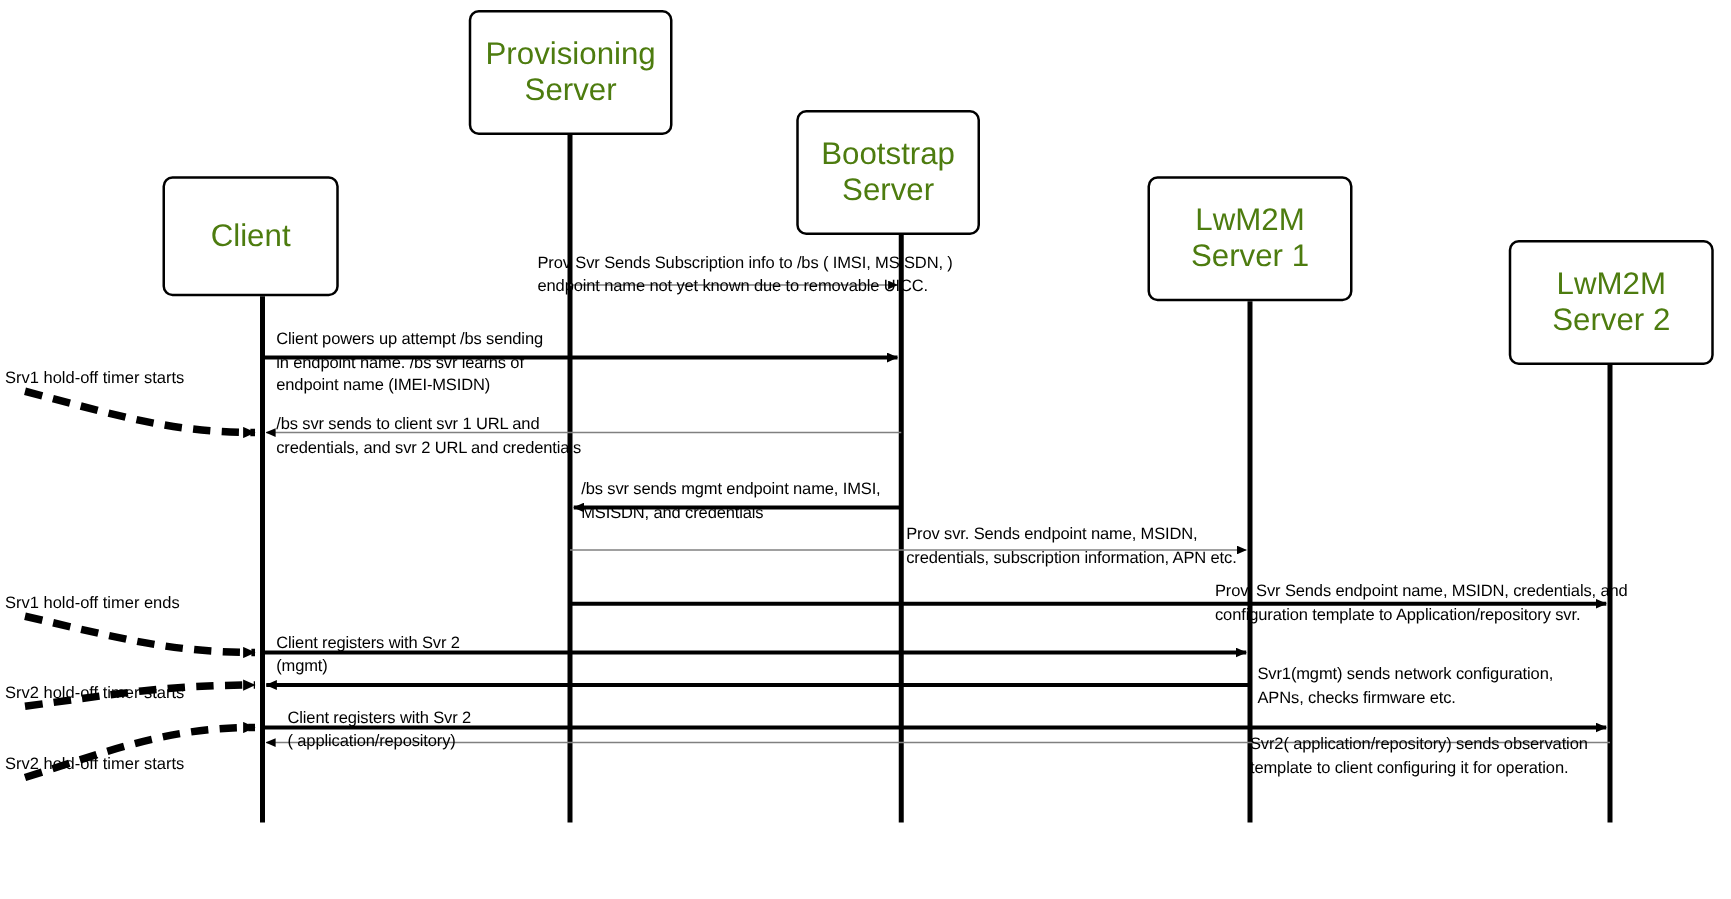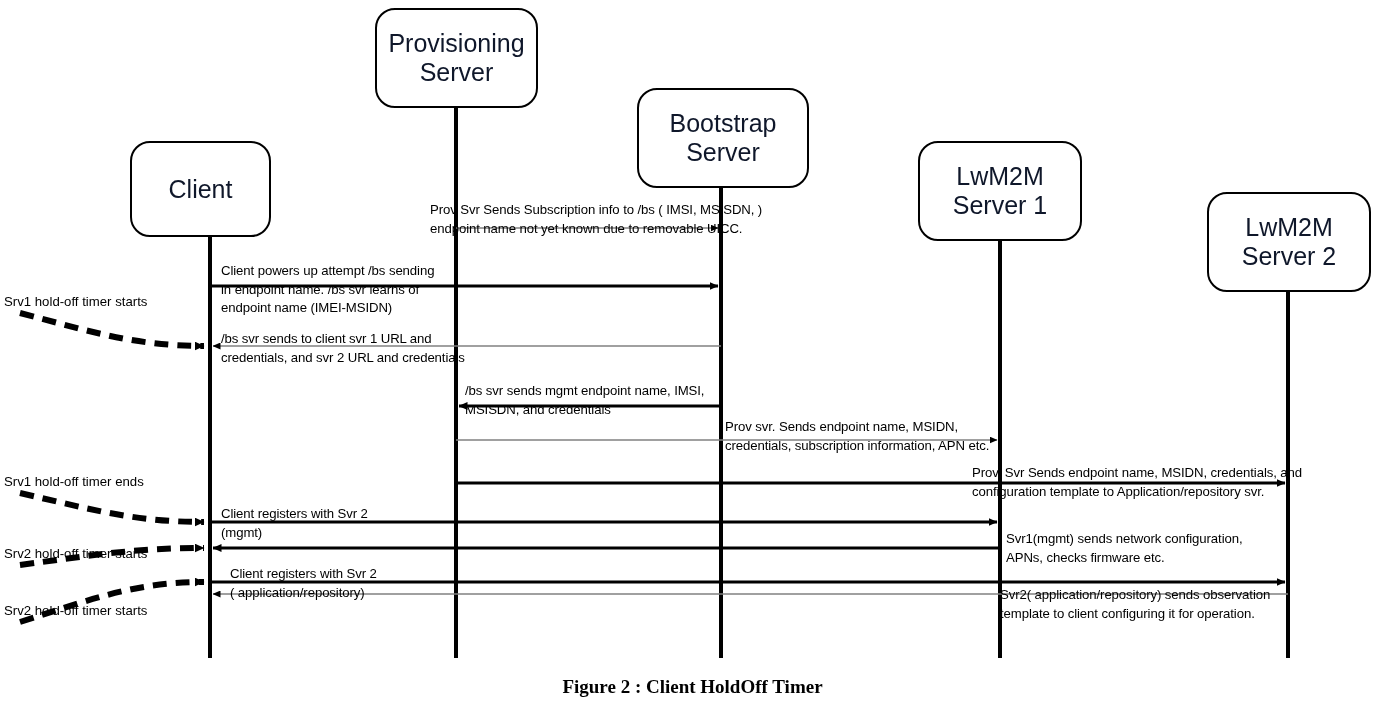--- a/index.html
+++ b/index.html
@@ -20,29 +20,29 @@
   }
   #diagram-svg {
     position: absolute;
     left: 0;
     top: 0;
   }
   .lifeline-box {
     position: absolute;
     box-sizing: border-box;
     border: 2px solid #000000;
-    border-radius: 20px;
+    border-radius: 8px;
     background: #ffffff;
     display: flex;
     align-items: center;
     justify-content: center;
     text-align: center;
     line-height: 1.15;
     font-size: 25px;
-    color: #0f172a;
+    color: #4d7c0f;
     white-space: pre-line;
   }
   .msg-label {
     position: absolute;
     font-size: 13.2px;
     line-height: 1.42;
     color: #000000;
     white-space: pre-line;
     letter-spacing: -0.1px;
   }
@@ -106,21 +106,21 @@
         <path d="M20,493 C90,508.95 134,522 204,522" fill="none" stroke="#000000" stroke-width="6" stroke-dasharray="14,9" stroke-linecap="butt" marker-end="url(#arrow-dashed)"></path>
         <path d="M20,565 C90,555.65 134,548 204,548" fill="none" stroke="#000000" stroke-width="6" stroke-dasharray="14,9" stroke-linecap="butt" marker-end="url(#arrow-dashed)"></path>
         <path d="M20,622 C90,600 134,582 204,582" fill="none" stroke="#000000" stroke-width="6" stroke-dasharray="14,9" stroke-linecap="butt" marker-end="url(#arrow-dashed)"></path>
       </g>
   </svg>
 
   <div id="participant-boxes">
       <div class="lifeline-box" style="left: 130px; top: 141px; width: 141px; height: 96px;">Client</div>
       <div class="lifeline-box" style="left: 375px; top: 8px; width: 163px; height: 100px;">Provisioning
 Server</div>
-      <div class="lifeline-box" style="left: 637px; top: 88px; width: 172px; height: 100px;">Bootstrap
+      <div class="lifeline-box" style="left: 637px; top: 88px; width: 147px; height: 100px;">Bootstrap
 Server</div>
       <div class="lifeline-box" style="left: 918px; top: 141px; width: 164px; height: 100px;">LwM2M
 Server 1</div>
       <div class="lifeline-box" style="left: 1207px; top: 192px; width: 164px; height: 100px;">LwM2M
 Server 2</div>
     </div>
   <div id="message-labels">
       <div class="msg-label" style="left: 430px; top: 201px;">Prov Svr Sends Subscription info to /bs ( IMSI, MSISDN, )
 endpoint name not yet known due to removable UICC.</div>
       <div class="msg-label" style="left: 221px; top: 262px;">Client powers up attempt /bs sending
@@ -143,14 +143,13 @@
       <div class="msg-label" style="left: 1000px; top: 586px;">Svr2( application/repository) sends observation
 template to client configuring it for operation.</div>
     </div>
   <div id="timer-labels">
       <div class="timer-label" style="left: 4px; top: 293px;">Srv1 hold-off timer starts</div>
       <div class="timer-label" style="left: 4px; top: 473px;">Srv1 hold-off timer ends</div>
       <div class="timer-label" style="left: 4px; top: 545px;">Srv2 hold-off timer starts</div>
       <div class="timer-label" style="left: 4px; top: 602px;">Srv2 hold-off timer starts</div>
     </div>
 
-  <div id="figure-caption">Figure 2 : Client HoldOff Timer</div>
 </div>
 
 </body></html>

